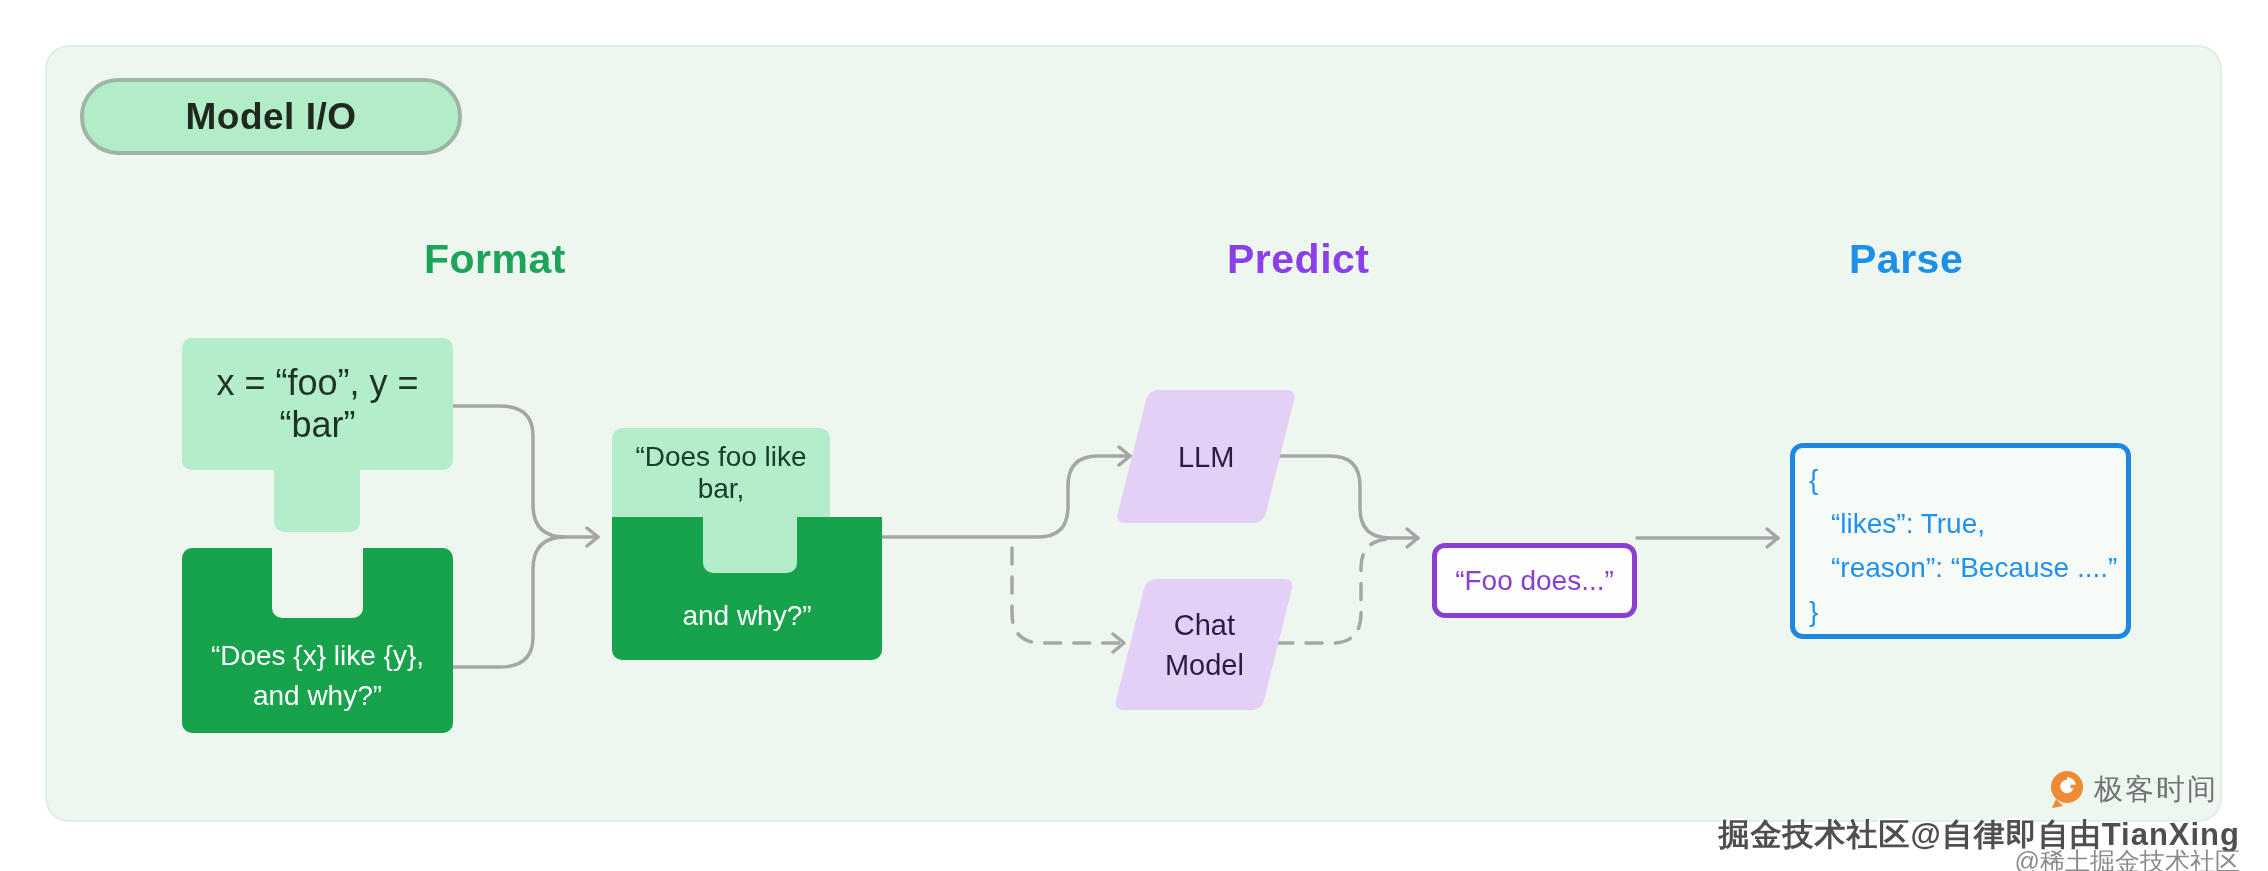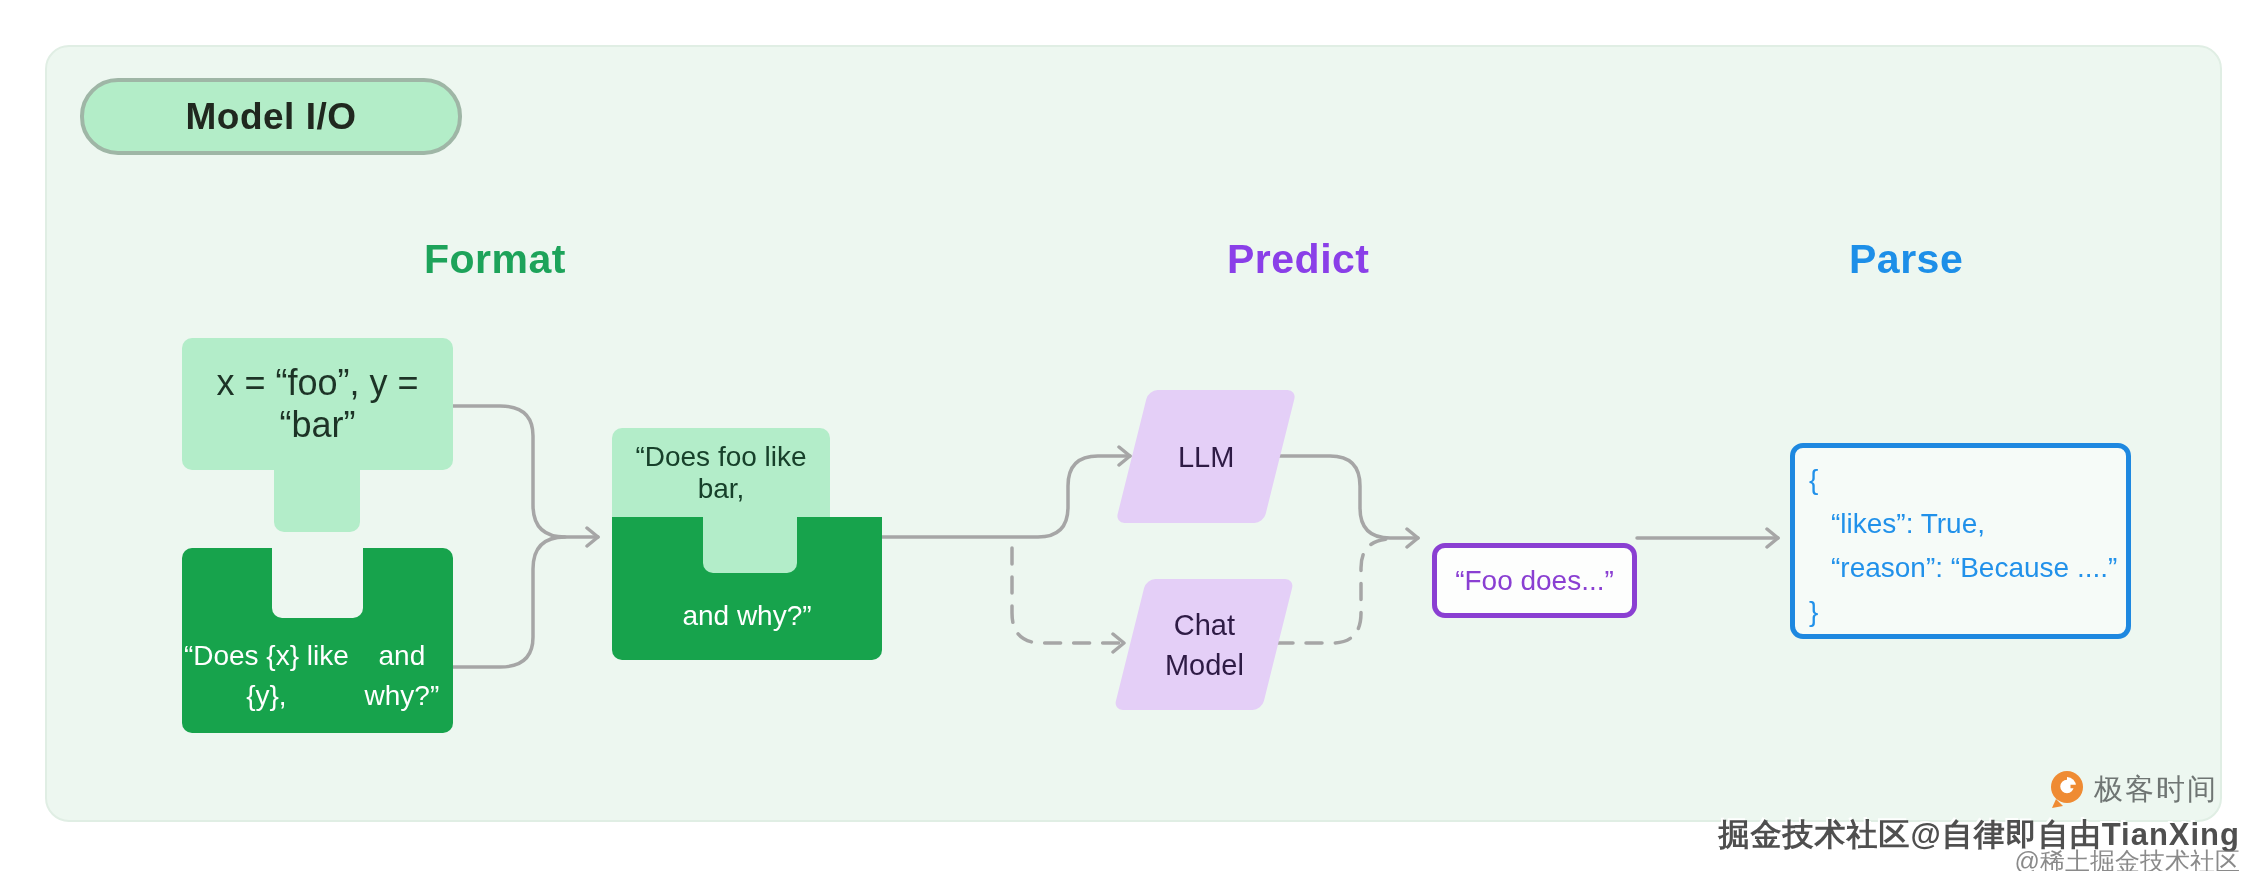--- a/index.html
+++ b/index.html
@@ -34,21 +34,21 @@
 
   
   .vars-main{left:182px;top:338px;width:271px;height:132px;border-radius:10px;
     font-size:36px;color:#1d3326;}
   .vars-tab{left:274px;top:468px;width:86px;height:64px;border-radius:0 0 10px 10px;}
 
   
   .tpl-main{left:182px;top:548px;width:271px;height:185px;border-radius:10px;}
   .notch-cover{left:272px;top:548px;width:91px;height:70px;background:#edf7f0;
     border-radius:0 0 10px 10px;}
-  .tpl-text{left:182px;top:618px;width:271px;height:115px;flex-direction:row;
+  .tpl-text{left:182px;top:618px;width:271px;height:115px;flex-direction:column;
     font-size:28px;line-height:40px;color:#ffffff;}
 
   
   .prompt-light{left:612px;top:428px;width:218px;height:90px;border-radius:10px 10px 0 0;
     font-size:28px;color:#17402a;}
   .prompt-dark{left:612px;top:517px;width:270px;height:143px;border-radius:0 0 10px 10px;}
   .prompt-tab{left:703px;top:517px;width:94px;height:56px;border-radius:0 0 10px 10px;}
   .prompt-dark-text{left:612px;top:572px;width:270px;height:88px;font-size:28px;color:#ffffff;}
 
   

